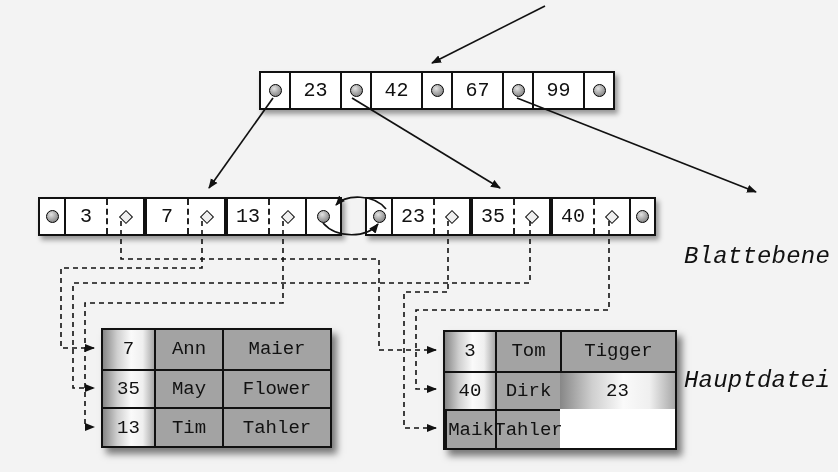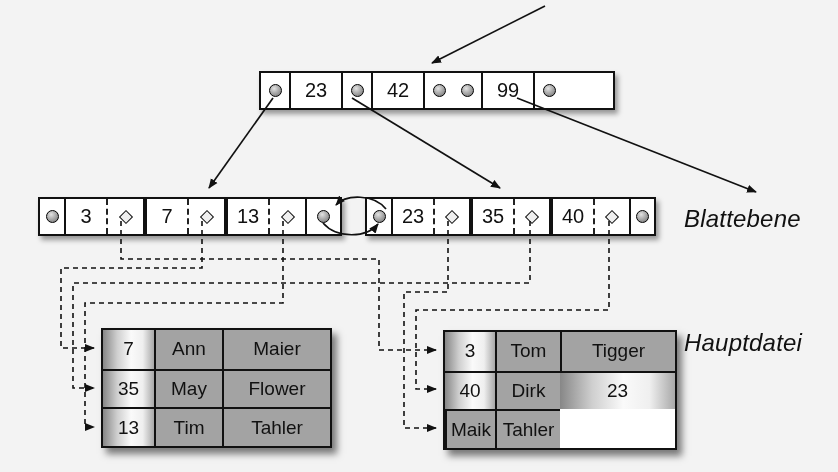--- a/index.html
+++ b/index.html
@@ -1,18 +1,18 @@
 <!DOCTYPE html>
 <html><head>
 <meta charset="utf-8">
 <style>
   html,body{margin:0;padding:0;background:#f3f3f3;}
   .stage{
     position:relative;width:838px;height:472px;background:#f3f3f3;overflow:hidden;
-    font-family:Liberation Sans, sans-serif;color:#111;
+    font-family:Liberation Mono, monospace;color:#111;
   }
   .overlay{position:absolute;left:0;top:0;width:838px;height:472px;z-index:6;pointer-events:none;}
 
   
   .node{
     position:absolute;height:39px;display:flex;align-items:stretch;
     background:#fff;border:2px solid #111;box-sizing:border-box;
     box-shadow:3px 4px 5px rgba(0,0,0,0.38);z-index:3;
   }
   .root{left:259px;top:71px;width:356px;}
@@ -53,20 +53,21 @@
     border-left:2px solid #111;border-top:2px solid #111;box-sizing:border-box;background:#a3a3a3;
   }
   .tcell.c0{border-left:none;
     background:linear-gradient(90deg,#878787 0%,#cfcfcf 28%,#fafafa 55%,#efefef 78%,#a8a8a8 100%);}
   .tcell.r0{border-top:none;}
 
   
   .lvl-label{
     position:absolute;font-style:italic;font-size:24px;font-weight:500;color:#111;z-index:3;
     letter-spacing:0.2px;
+    margin-top:38px;
   }
   .label-blatt{left:684px;top:205px;}
   .label-haupt{left:684px;top:329px;text-align:center;}
 </style>
 </head>
 <body>
 
 <div class="stage">
 
   <div class="node root">
@@ -77,20 +78,23 @@
         <span>23</span>
       </div>
     <div class="cell ptr">
         <span class="bead"></span>
       </div>
     <div class="cell key">
         <span>42</span>
       </div>
     <div class="cell ptr">
         <span class="bead"></span>
+      </div>
+    <div class="cell key">
+        <span>67</span>
       </div>
     <div class="cell ptr">
         <span class="bead"></span>
       </div>
     <div class="cell key">
         <span>99</span>
       </div>
     <div class="cell ptr">
         <span class="bead"></span>
       </div>

